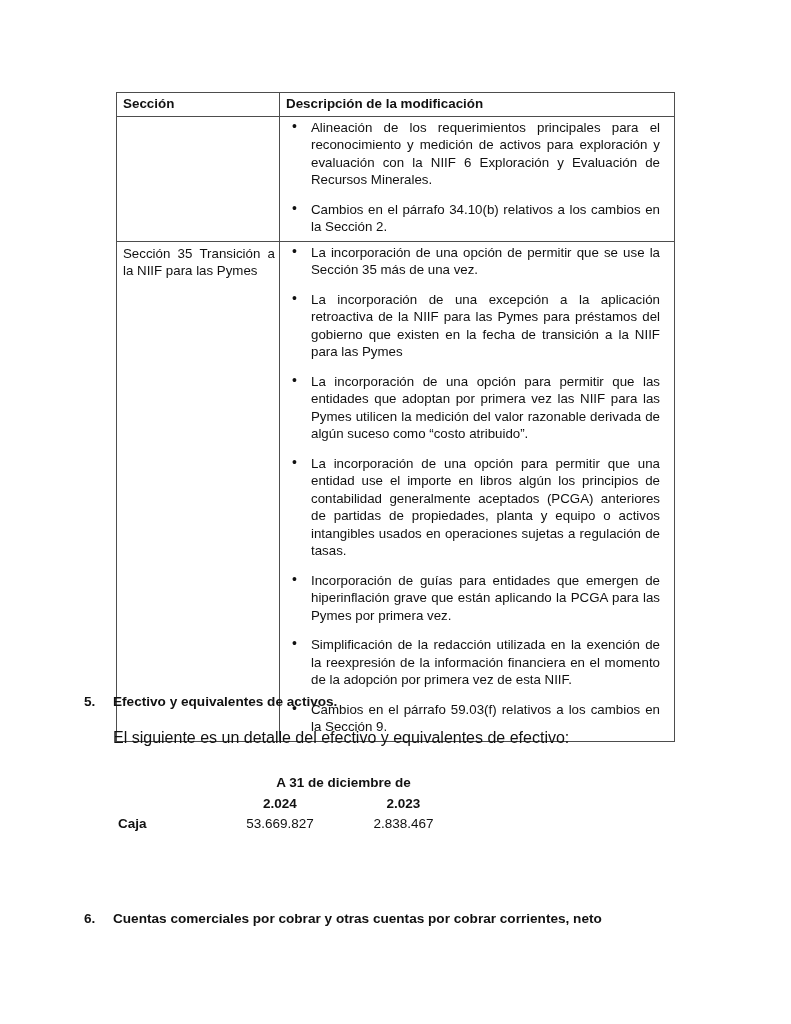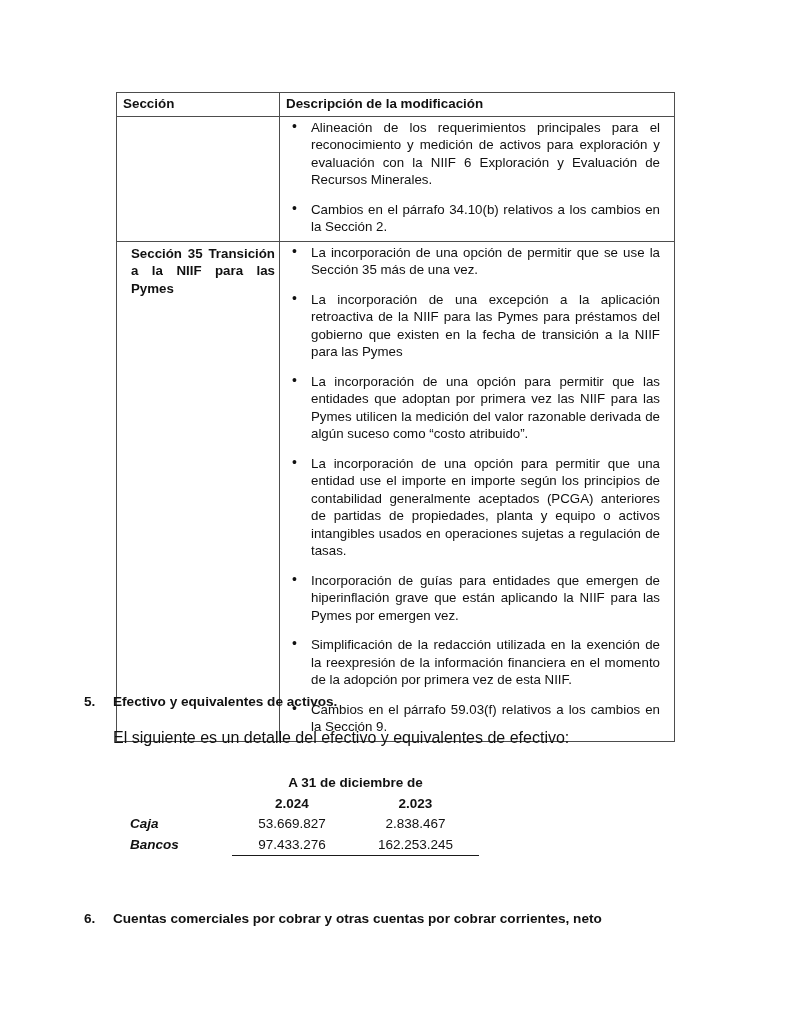--- a/index.html
+++ b/index.html
@@ -30,23 +30,22 @@
     vertical-align: top;
   }
   .mod-table col.c1 { width: 163px; }
   .mod-table th {
     text-align: left;
     font-weight: bold;
     padding: 2px 3px 3px 6px;
     font-size: 13.4px;
   }
   .mod-table td.sec {
-    padding: 3px 4px 3px 14px;
+    padding: 3px 4px 3px 6px;
     text-align: justify;
-    font-weight: bold;
   }
   .mod-table td.desc { padding: 2px 14px 5px 0; }
   .mod-table tr.r1 { height: 106px; }
   ul.bullets { margin: 0; padding: 0; list-style: none; }
   ul.bullets li {
     position: relative;
     padding-left: 31px;
     text-align: justify;
   }
   ul.bullets li + li { margin-top: 12px; }
@@ -79,33 +78,32 @@
   }
 
   
   .cash-table {
     position: absolute;
     left: 116px;
     top: 773px;
     border-collapse: collapse;
     table-layout: fixed;
     font-size: 13.5px;
-    margin-left: 12px;
   }
   .cash-table td {
     height: 20.5px;
     line-height: 20.5px;
     padding: 0;
     vertical-align: bottom;
     white-space: nowrap;
   }
   .cash-table col.lblc { width: 104px; }
   .cash-table col.y24 { width: 121px; }
   .cash-table col.y23 { width: 126px; }
-  .cash-table td.lbl { font-weight: bold; padding-left: 2px; font-style: italic; }
+  .cash-table td.lbl { font-weight: bold; padding-left: 2px; }
   .cash-table td.hdr { font-weight: bold; text-align: center; }
   .cash-table td.num { text-align: center; padding-right: 1px; }
   .cash-table tr.years td.num { font-weight: bold; }
   .cash-table tr.bancos td.num { border-bottom: 1.5px solid #1a1a1a; }
   .cash-table tr.total td.num { font-weight: bold; }
 </style>
 </head>
 <body>
 
 <div class="page">
@@ -131,22 +129,22 @@
           </ul>
         </td>
       </tr>
       <tr>
         <td class="sec">Sección 35 Transición a la NIIF para las Pymes</td>
         <td class="desc">
           <ul class="bullets">
             <li><span class="bullet">•</span><span>La incorporación de una opción de permitir que se use la Sección 35 más de una vez.</span></li>
             <li><span class="bullet">•</span><span>La incorporación de una excepción a la aplicación retroactiva de la NIIF para las Pymes para préstamos del gobierno que existen en la fecha de transición a la NIIF para las Pymes</span></li>
             <li><span class="bullet">•</span><span>La incorporación de una opción para permitir que las entidades que adoptan por primera vez las NIIF para las Pymes utilicen la medición del valor razonable derivada de algún suceso como “costo atribuido”.</span></li>
-            <li><span class="bullet">•</span><span>La incorporación de una opción para permitir que una entidad use el importe en importe según los principios de contabilidad generalmente aceptados (PCGA) anteriores de partidas de propiedades, planta y equipo o activos intangibles usados en operaciones sujetas a regulación de tasas.</span></li>
-            <li><span class="bullet">•</span><span>Incorporación de guías para entidades que emergen de hiperinflación grave que están aplicando la NIIF para las Pymes por emergen vez.</span></li>
+            <li><span class="bullet">•</span><span>La incorporación de una opción para permitir que una entidad use el importe en libros algún los principios de contabilidad generalmente aceptados (PCGA) anteriores de partidas de propiedades, planta y equipo o activos intangibles usados en operaciones sujetas a regulación de tasas.</span></li>
+            <li><span class="bullet">•</span><span>Incorporación de guías para entidades que emergen de hiperinflación grave que están aplicando la PCGA para las Pymes por primera vez.</span></li>
             <li><span class="bullet">•</span><span>Simplificación de la redacción utilizada en la exención de la reexpresión de la información financiera en el momento de la adopción por primera vez de esta NIIF.</span></li>
             <li><span class="bullet">•</span><span>Cambios en el párrafo 59.03(f) relativos a los cambios en la Sección 9.</span></li>
           </ul>
         </td>
       </tr>
     </tbody>
   </table>
 
   <div class="num-heading" id="sec5-heading">
     <span class="num">5.</span>
@@ -169,25 +167,20 @@
       <tr class="years">
         <td class="lbl"></td>
         <td class="num">2.024</td>
         <td class="num">2.023</td>
       </tr>
       <tr>
         <td class="lbl">Caja</td>
         <td class="num">53.669.827</td>
         <td class="num">2.838.467</td>
       </tr>
-      <tr class="bancos">
-        <td class="lbl">Bancos</td>
-        <td class="num">97.433.276</td>
-        <td class="num">162.253.245</td>
-      </tr>
     </tbody>
   </table>
 
   <div class="num-heading" id="sec6-heading">
     <span class="num">6.</span>
     <span class="ttl">Cuentas comerciales por cobrar y otras cuentas por cobrar corrientes, neto</span>
   </div>
 
 </div>
 

